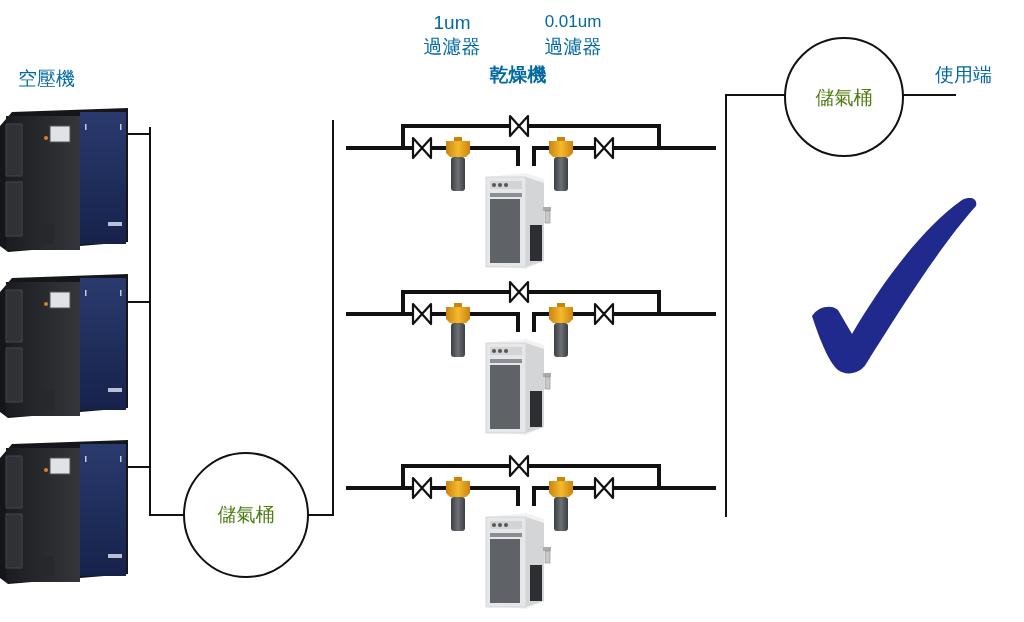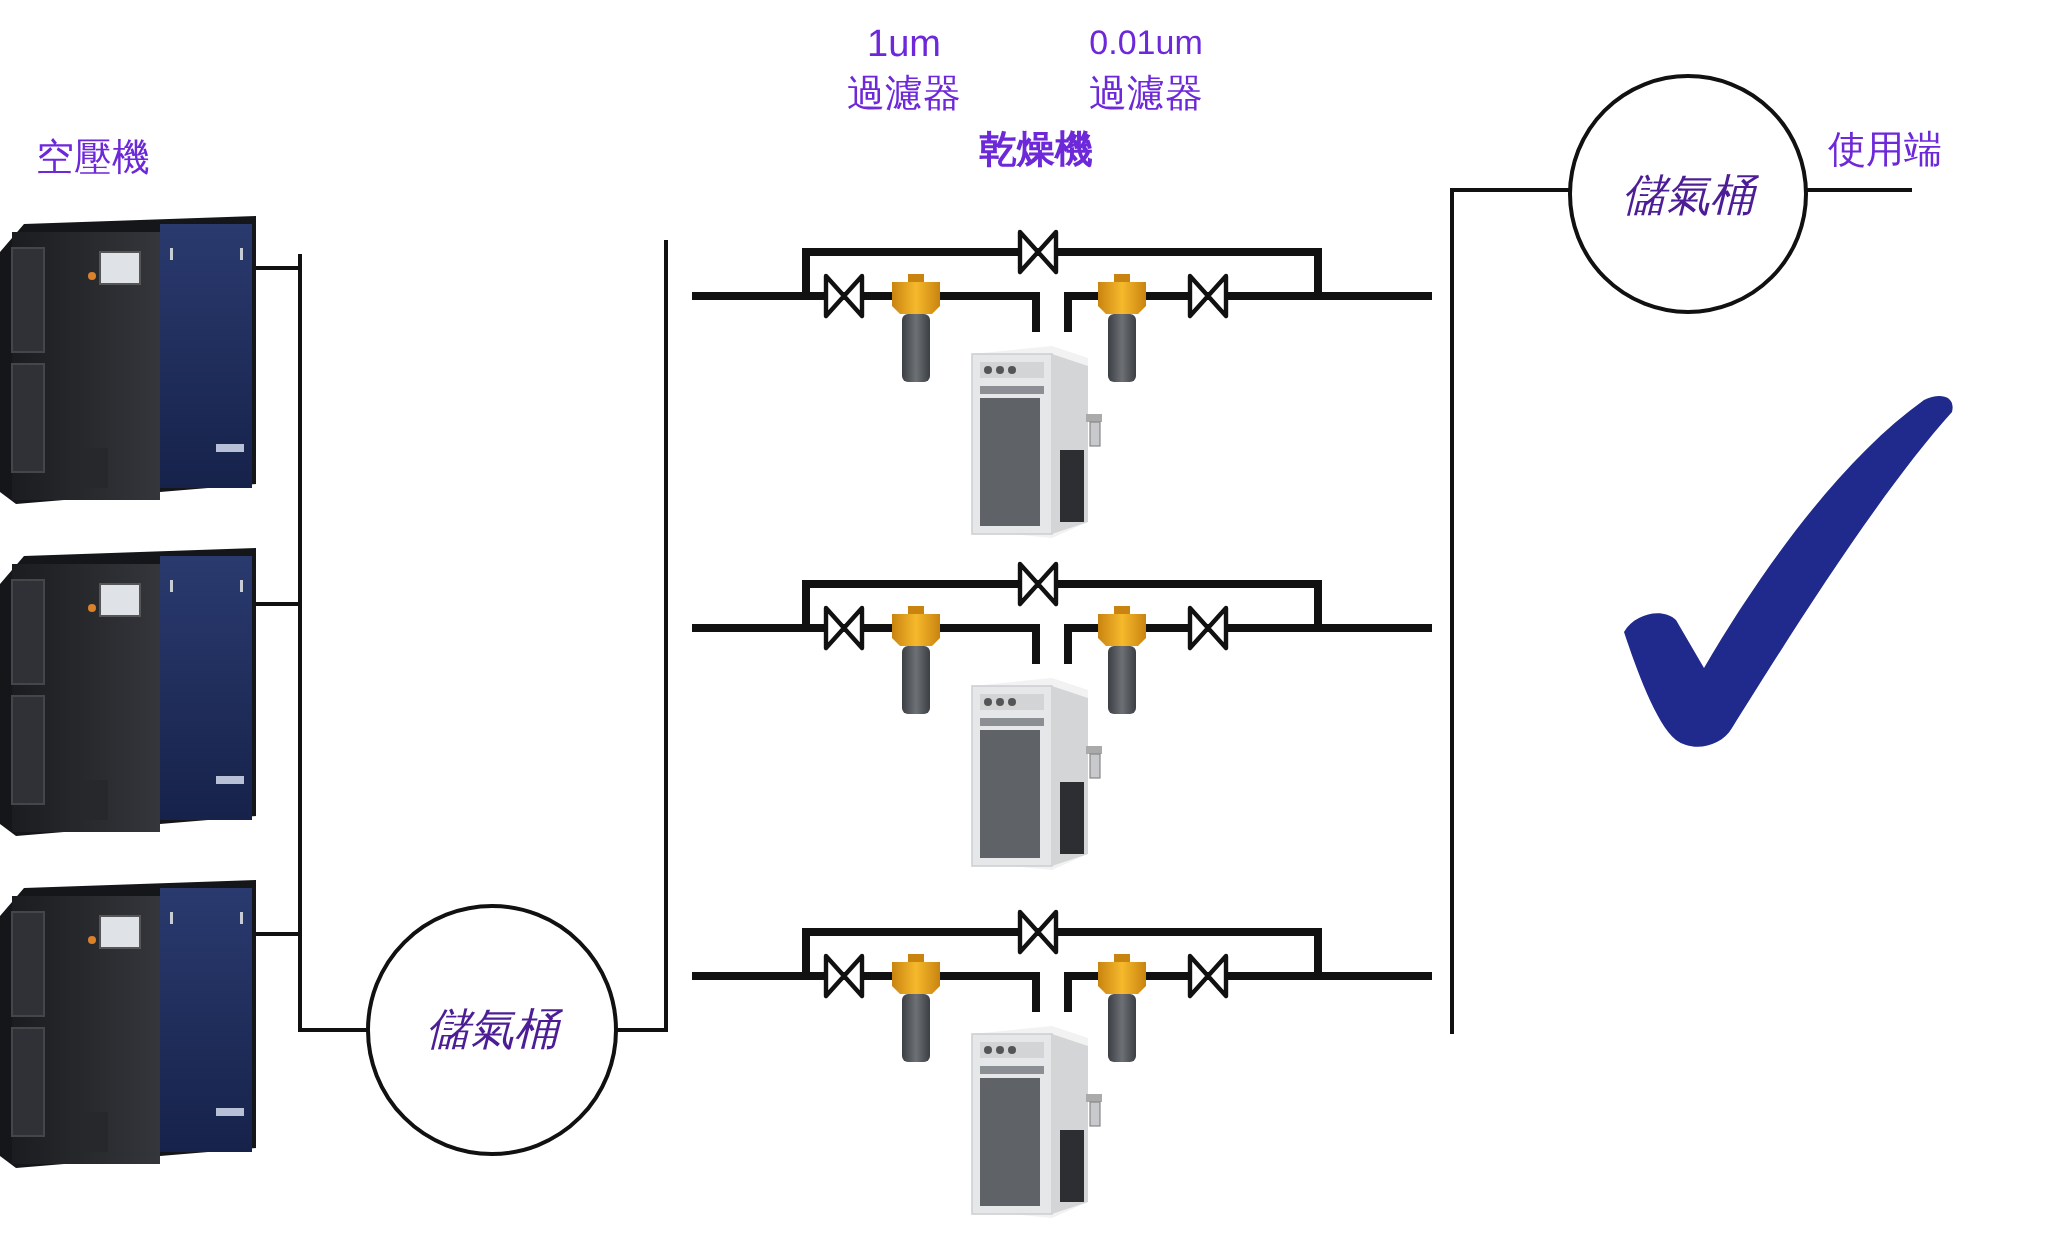--- a/index.html
+++ b/index.html
@@ -1,35 +1,35 @@
 <!DOCTYPE html>
 <html><head>
 <meta charset="utf-8">
 <style>
   html, body { margin:0; padding:0; background:#ffffff; }
   body { width:1024px; height:622px; position:relative; overflow:hidden;
          font-family:"DejaVu Serif", serif; }
-  .label { position:absolute; color:#6d28d9; font-size:19px; white-space:nowrap; }
+  .label { position:absolute; color:#0369a1; font-size:19px; white-space:nowrap; }
   .label.sans { font-family:"Liberation Sans", sans-serif; font-size:20px; }
   .label.center { transform:translateX(-50%); text-align:center; }
   svg#diagram { position:absolute; left:0; top:0; }
-  .tank-text { position:absolute; font-size:22px; color:#4c1d95; transform:translate(-50%,-50%); white-space:nowrap;font-style:italic; }
+  .tank-text { position:absolute; font-size:19px; color:#4d7c0f; transform:translate(-50%,-50%); white-space:nowrap; }
 </style>
 </head>
 <body>
 
 <div class="label" style="left:18px; top:66px;">空壓機</div>
 
 <div class="label sans center" style="left:452px; top:12px; font-size:19px;">1um</div>
 <div class="label center" style="left:452px; top:34px;">過濾器</div>
 <div class="label sans center" style="left:573px; top:12px; font-size:17px;">0.01um</div>
 <div class="label center" style="left:573px; top:34px;">過濾器</div>
 <div class="label center" style="left:518px; top:62px;font-weight:bold;">乾燥機</div>
 
-<div class="label" style="left:914px; top:62px;">使用端</div>
+<div class="label" style="left:935px; top:62px;">使用端</div>
 
 <svg id="diagram" width="1024" height="622" viewBox="0 0 1024 622" xmlns="http://www.w3.org/2000/svg">
   <defs>
     <linearGradient id="blueGrad" x1="0" y1="0" x2="0" y2="1">
       <stop offset="0" stop-color="#2a3a6e"></stop>
       <stop offset="1" stop-color="#16224a"></stop>
     </linearGradient>
     <linearGradient id="darkGrad" x1="0" y1="0" x2="1" y2="0">
       <stop offset="0" stop-color="#1b1c1f"></stop>
       <stop offset="1" stop-color="#34363b"></stop>

